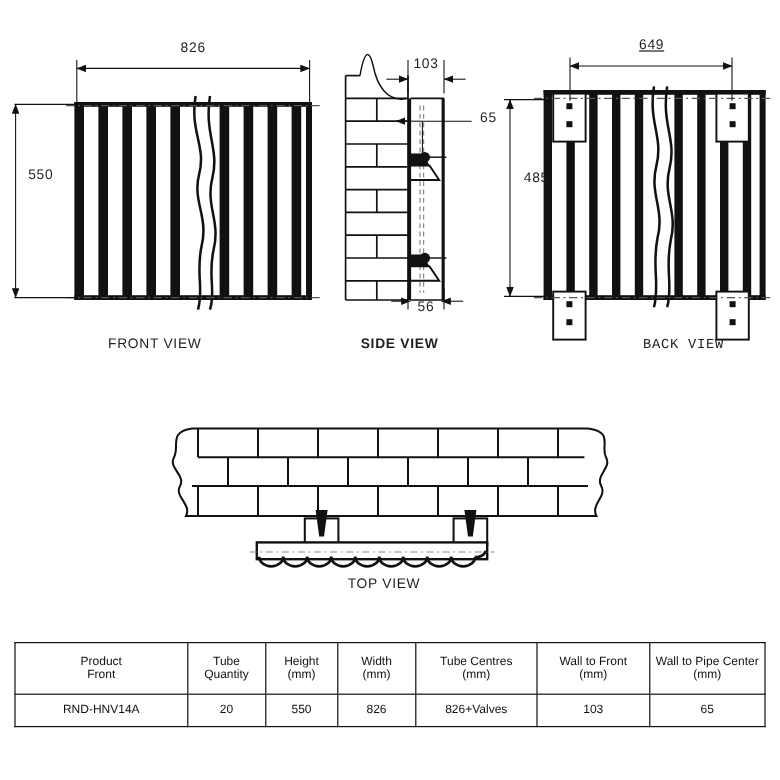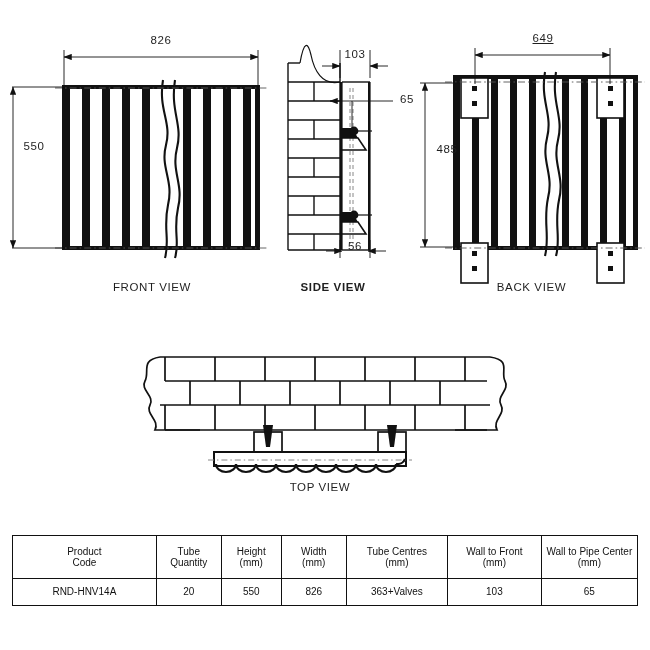--- a/index.html
+++ b/index.html
@@ -285,35 +285,35 @@
         <path d="M376,464 a10,8 0 0 0 20,0"></path>
         <path d="M396,464 a8,8 0 0 0 9,-5"></path>
       </g>
     </g>
   </svg>
 
   <div class="vlabel" style="left:131px;top:34px;width:60px;">826</div>
   <div class="vlabel" style="left:14px;top:140px;width:40px;">550</div>
   <div class="vlabel" style="left:331px;top:48px;width:48px;">103</div>
   <div class="vlabel" style="left:394px;top:93px;width:26px;">65</div>
-  <div class="vlabel" style="left:338px;top:240px;width:34px;">56</div>
+  <div class="vlabel" style="left:338px;top:250px;width:34px;">56</div>
   <div class="vlabel" style="left:515px;top:32px;width:56px;text-decoration:underline;">649</div>
   <div class="vlabel" style="left:427px;top:143px;width:40px;">485</div>
 
-  <div class="vlabel" style="left:92px;top:281px;width:120px;">FRONT VIEW</div>
+  <div class="vlabel" style="left:69px;top:281px;width:120px;">FRONT VIEW</div>
   <div class="vlabel" style="left:278px;top:281px;width:110px;font-weight:bold;">SIDE VIEW</div>
-  <div class="vlabel" style="left:474px;top:281px;width:115px;">BACK VIEW</div>
+  <div class="vlabel" style="left:512px;top:281px;width:115px;font-family:Liberation Mono, monospace;">BACK VIEW</div>
   <div class="vlabel" style="left:265px;top:481px;width:110px;">TOP VIEW</div>
 
   <table id="spec-table">
     <thead>
       <tr>
         <th class="c0">
           <span>Product</span>
-          <span>Code</span>
+          <span>Front</span>
         </th>
         <th class="c1">
           <span>Tube</span>
           <span>Quantity</span>
         </th>
         <th class="c2">
           <span>Height</span>
           <span>(mm)</span>
         </th>
         <th class="c3">
@@ -333,20 +333,20 @@
           <span>(mm)</span>
         </th>
       </tr>
     </thead>
     <tbody>
       <tr>
         <td>RND-HNV14A</td>
         <td>20</td>
         <td>550</td>
         <td>826</td>
-        <td>363+Valves</td>
+        <td>826+Valves</td>
         <td>103</td>
         <td>65</td>
       </tr>
     </tbody>
   </table>
 
 </div>
 
 </body></html>

